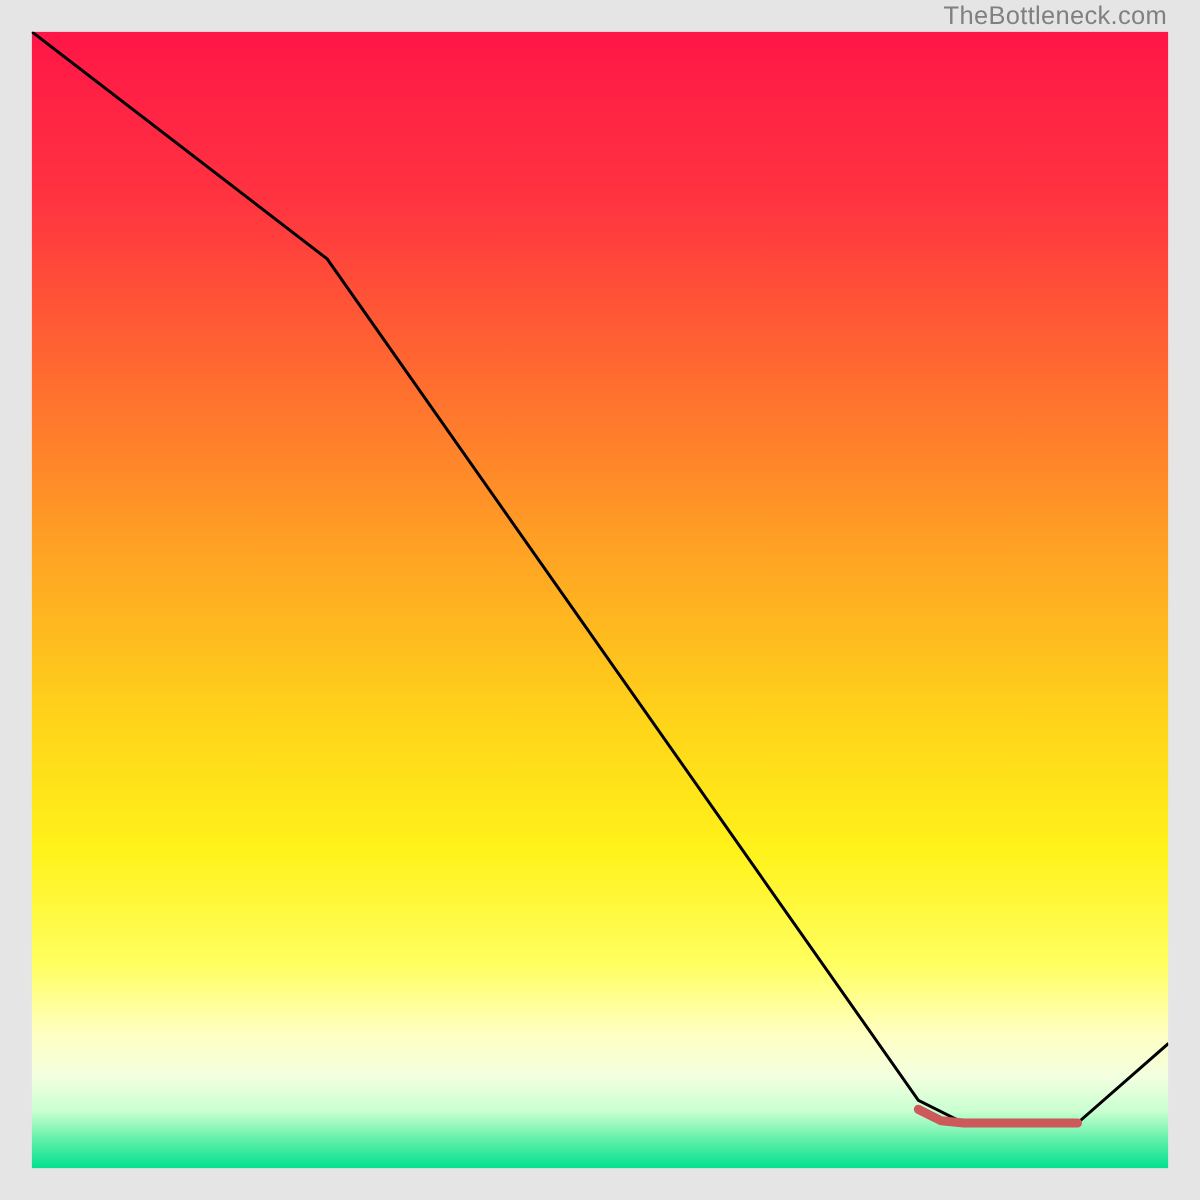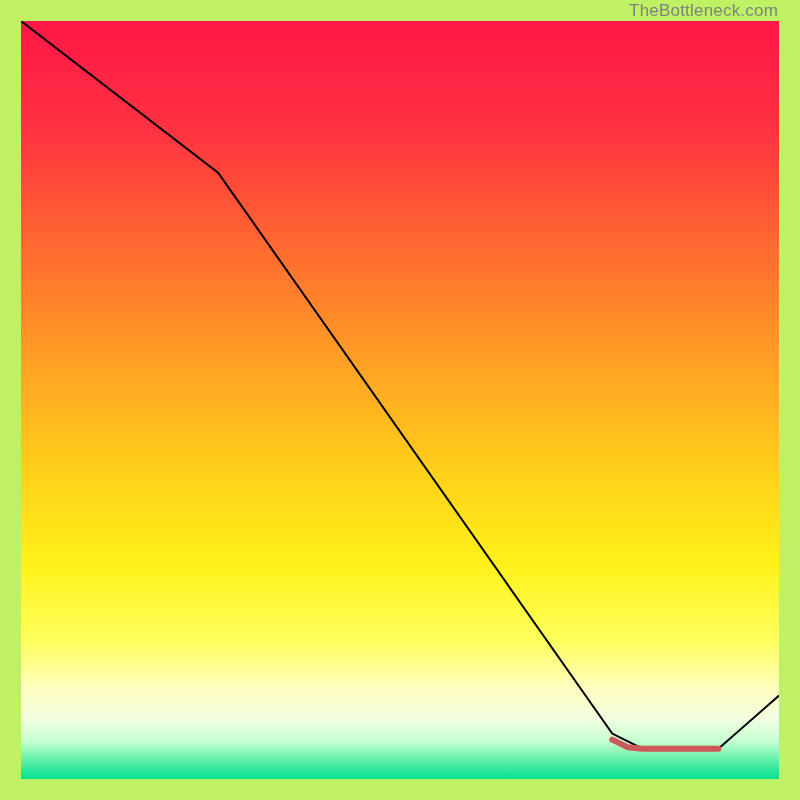--- a/index.html
+++ b/index.html
@@ -8,21 +8,21 @@
     width: 800px;
     height: 800px;
     background: #000;
     overflow: hidden;
     font-family: Arial, Helvetica, sans-serif;
   }
   .chart-outer {
     position: relative;
     width: 800px;
     height: 800px;
-    background: #bef264;
+    background: #e5e5e5;
   }
   .plot-frame {
     position: absolute;
     left: 21px;
     top: 21px;
     width: 758px;
     height: 758px;
     overflow: hidden;
   }
   .gradient-bg {

